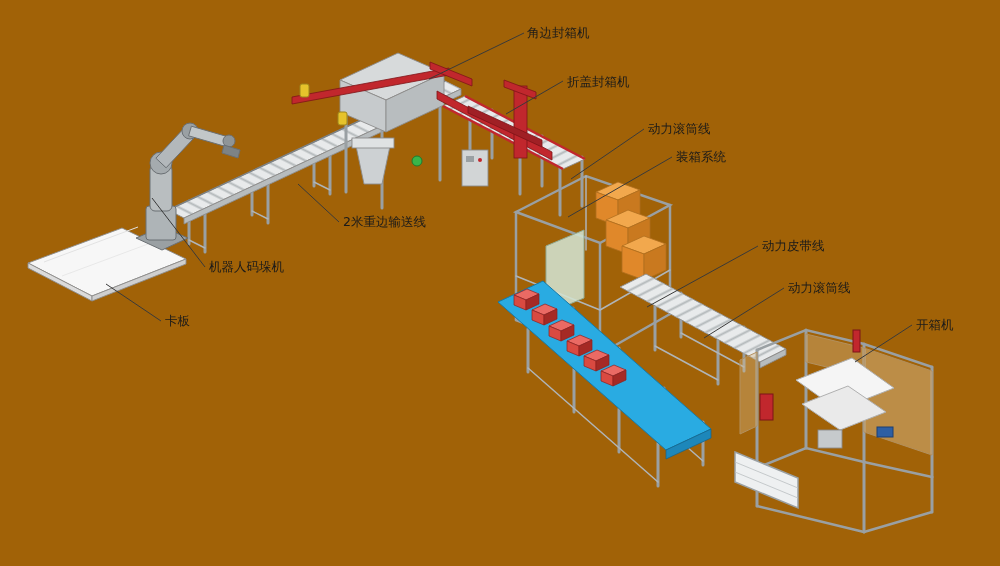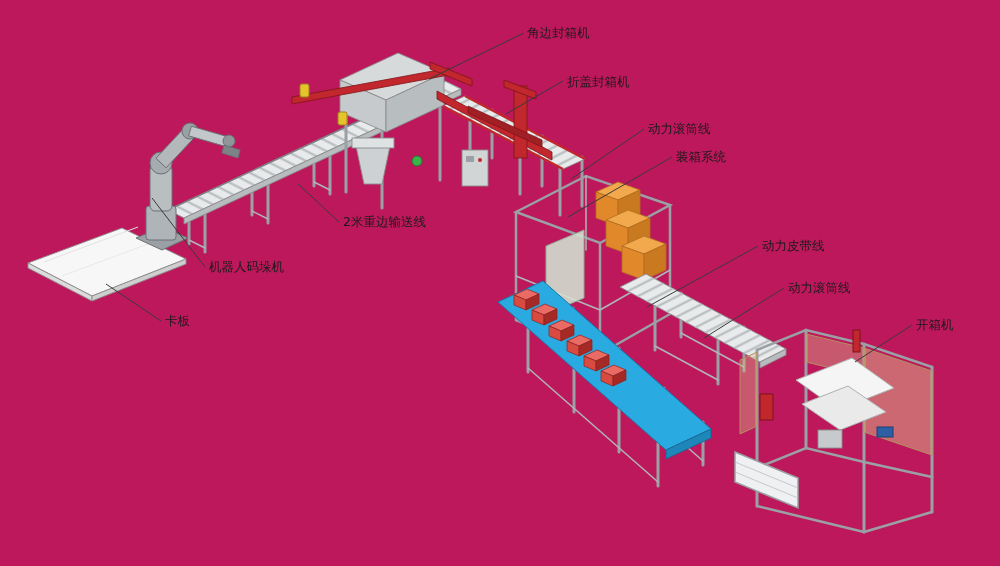--- a/index.html
+++ b/index.html
@@ -1,16 +1,16 @@
 <!DOCTYPE html>
 <html><head>
 <meta charset="utf-8">
 <style>
   html,body{margin:0;padding:0;background:#fff;}
-  .stage{position:relative;width:1000px;height:566px;background:#be185d;overflow:hidden;
+  .stage{position:relative;width:1000px;height:566px;background:#a16207;overflow:hidden;
          font-family:"DejaVu Sans",sans-serif;}
   svg{display:block;}
   .callout-text{font-size:12.5px;fill:#1a1a1a;}
   .leader{stroke:#3a3a3a;stroke-width:1;fill:none;}
   .frame{stroke:#9aa0a3;stroke-width:2.5;fill:none;stroke-linecap:round;}
   .frame-thin{stroke:#b0b5b8;stroke-width:1.5;fill:none;stroke-linecap:round;}
   .leg{stroke:#9aa0a3;stroke-width:3;stroke-linecap:round;}
   .rail{stroke:#7d8285;stroke-width:1.5;}
   .outline{stroke:#8c8c8c;stroke-width:0.9;}
 </style>

